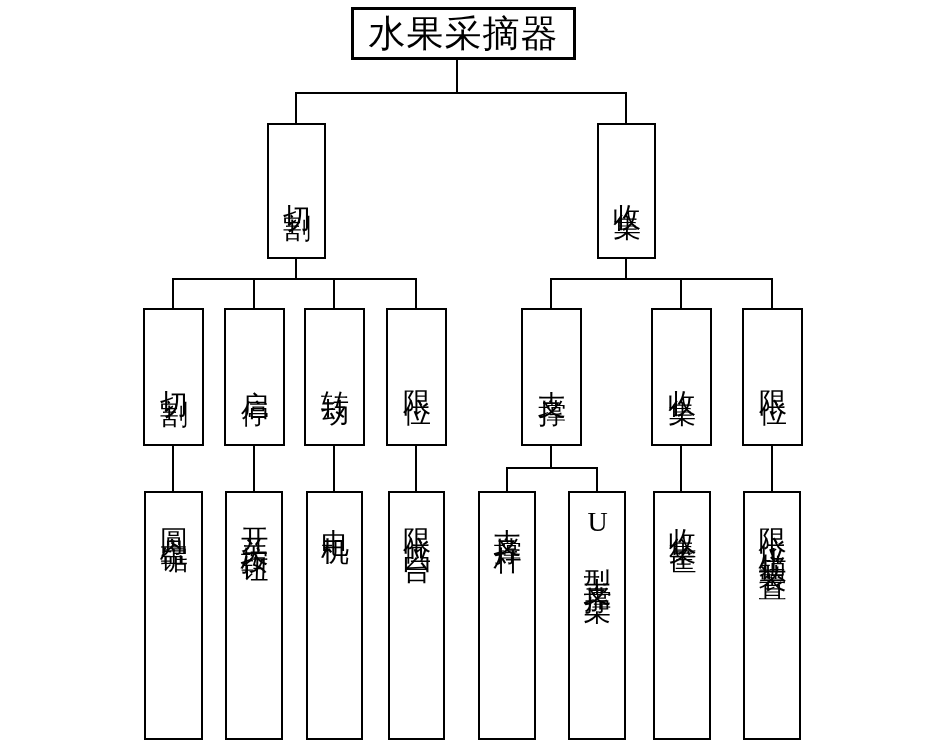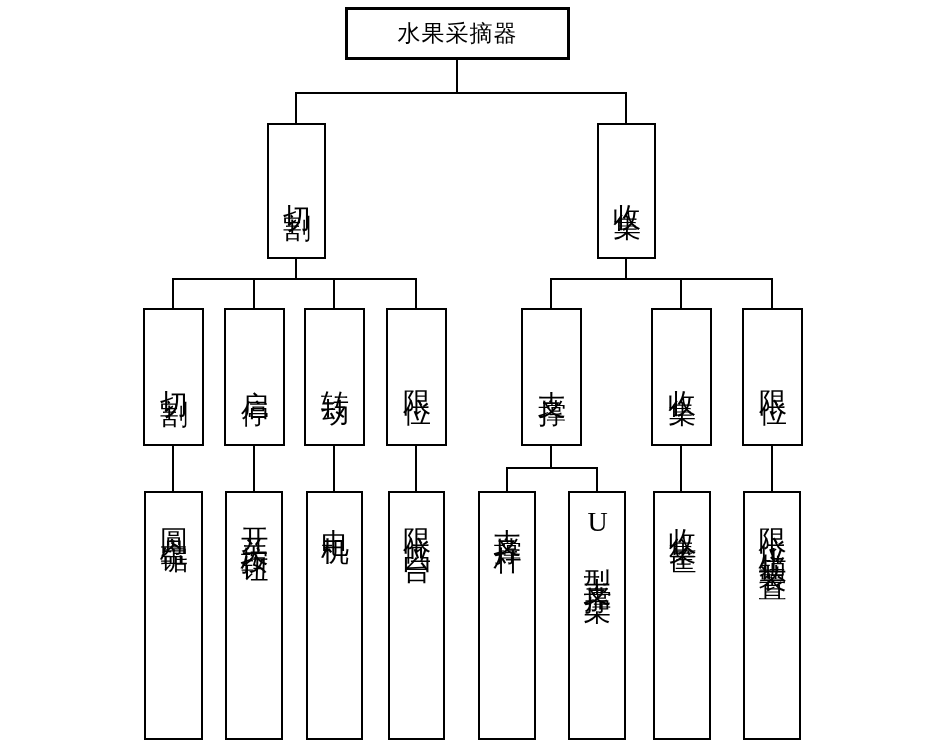--- a/index.html
+++ b/index.html
@@ -20,23 +20,24 @@
     box-sizing: border-box;
     background: #ffffff;
     border: 2px solid #000000;
     display: flex;
     justify-content: center;
     color: #000000;
   }
   .node.root {
     border-width: 3px;
     align-items: center;
-    font-size: 23px;
+    font-size: 37px;
     letter-spacing: 1px;
     white-space: nowrap;
+    margin-left: 6px;
   }
   .node.vmid { align-items: center; }
   .node.vtop { align-items: flex-start; padding-top: 13px; }
   .vtext {
     writing-mode: vertical-rl;
     text-orientation: upright;
     font-size: 28px;
     letter-spacing: 9px;
     line-height: 1;
     white-space: nowrap;

